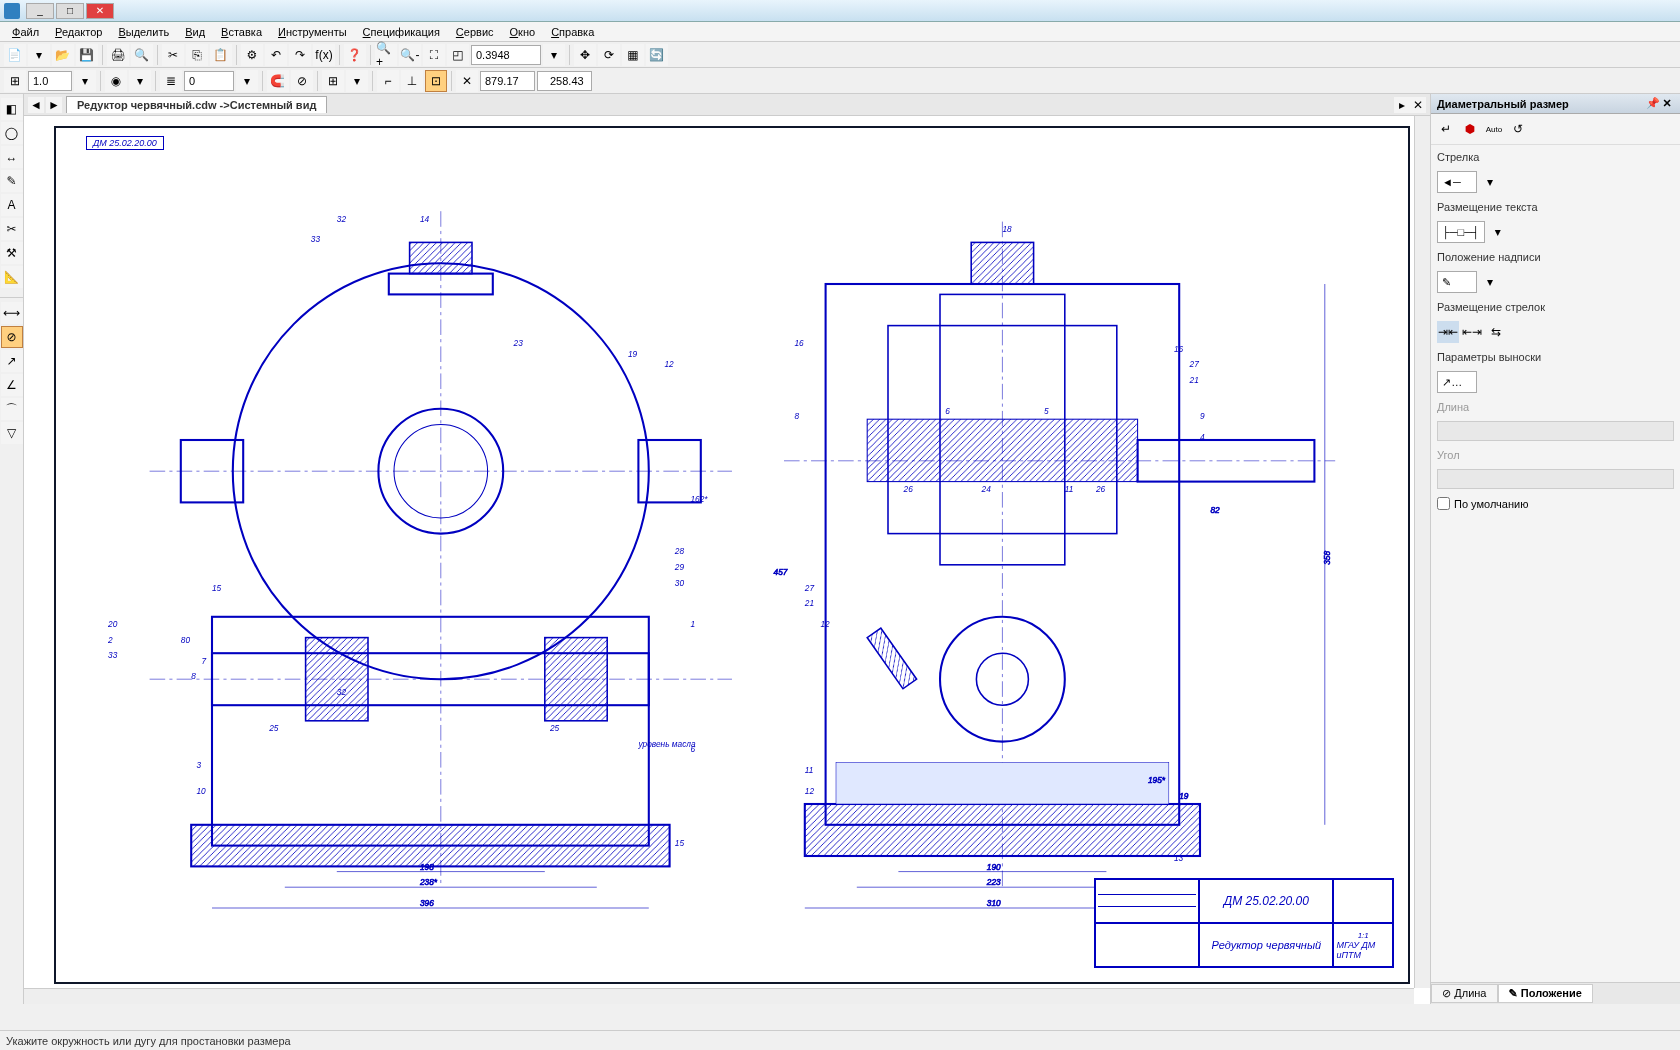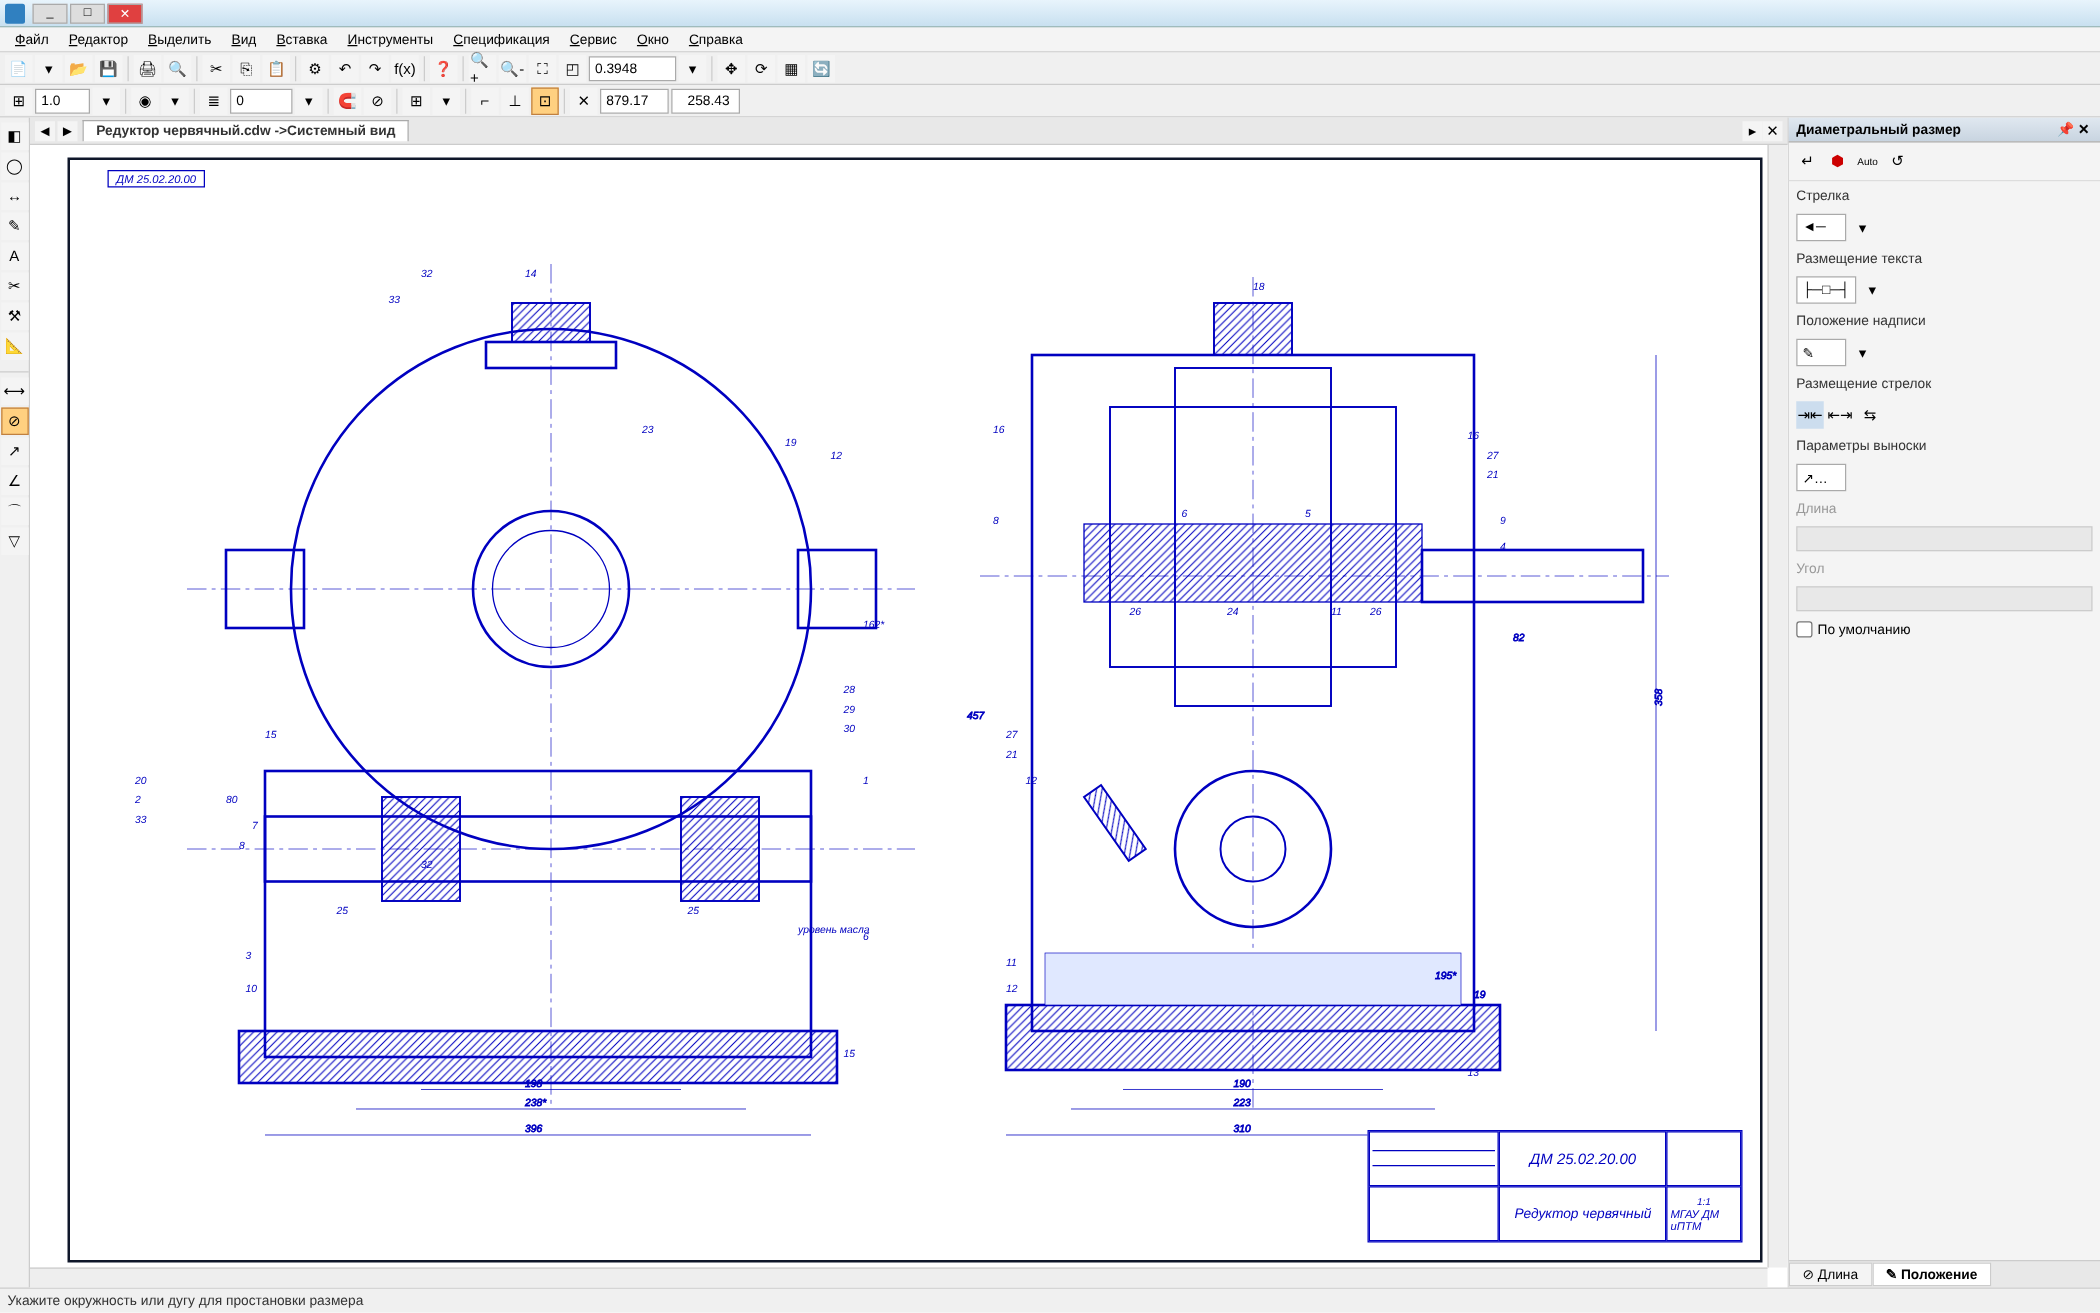--- a/index.html
+++ b/index.html
@@ -36,21 +36,21 @@
 .rp-body { padding: 6px; display: flex; flex-direction: column; gap: 8px; }
 .rp-group-label { color: #333; }
 .rp-row { display: flex; gap: 2px; }
 .rp-combo { height: 22px; border: 1px solid #aaa; background: #fff; display: flex; align-items: center; padding: 0 4px; min-width: 40px; }
 .rp-input { height: 20px; border: 1px solid #ccc; background: #f0f0f0; color: #888; padding: 0 4px; width: 100%; }
 .rp-input.disabled { background: #e8e8e8; }
 .rp-check { display: flex; align-items: center; gap: 4px; }
 .rp-tabs { height: 22px; background: #e8e8e8; border-top: 1px solid #ccc; display: flex; align-items: center; margin-top: auto; }
 .rp-tab { padding: 2px 10px; border: 1px solid #ccc; background: #f4f4f4; cursor: pointer; }
 .rp-tab.active { background: #fff; font-weight: bold; }
-.statusbar { height: 20px; background: #f0f0f0; border-top: 1px solid #ccc; display: flex; align-items: center; padding: 0 6px; color: #333; }
+.statusbar { height: 20px; background: #f0f0f0; border-top: 1px solid #ccc; display: flex; align-items: center; padding: 0 6px; color: #333; margin-top: 26px; }
 .titleblock { position: absolute; right: 14px; bottom: 14px; width: 300px; height: 90px; border: 1px solid #0000c0; background: #fff; font-size: 9px; color: #0000c0; font-style: italic; }
 .titleblock .tbrow { display:flex; height: 50%; }
 .titleblock .tbcell { border: 1px solid #0000c0; padding: 2px; display:flex; align-items:center; justify-content:center; }
 .scrollbar-v { position:absolute; right:0; top:0; bottom:16px; width:16px; background:#eee; border-left:1px solid #ccc; }
 .scrollbar-h { position:absolute; left:0; right:16px; bottom:0; height:16px; background:#eee; border-top:1px solid #ccc; }
 .stamp { position:absolute; left:30px; top:8px; font-size:9px; color:#0000c0; font-style:italic; border:1px solid #0000c0; padding:1px 6px; transform: scaleX(1);}
 svg text { font-family: Arial; font-size: 8px; fill: #0000c0; font-style: italic; }
 </style>
 </head>
 <body>

